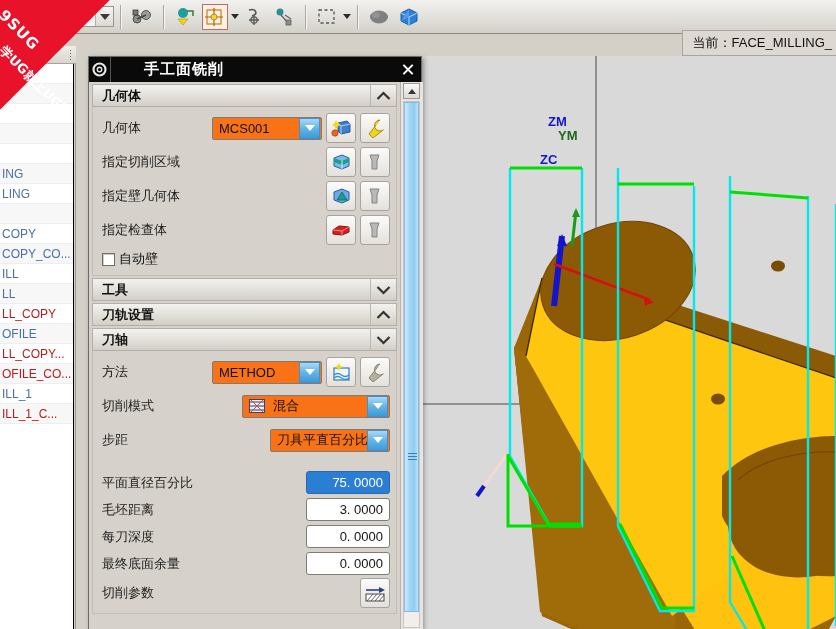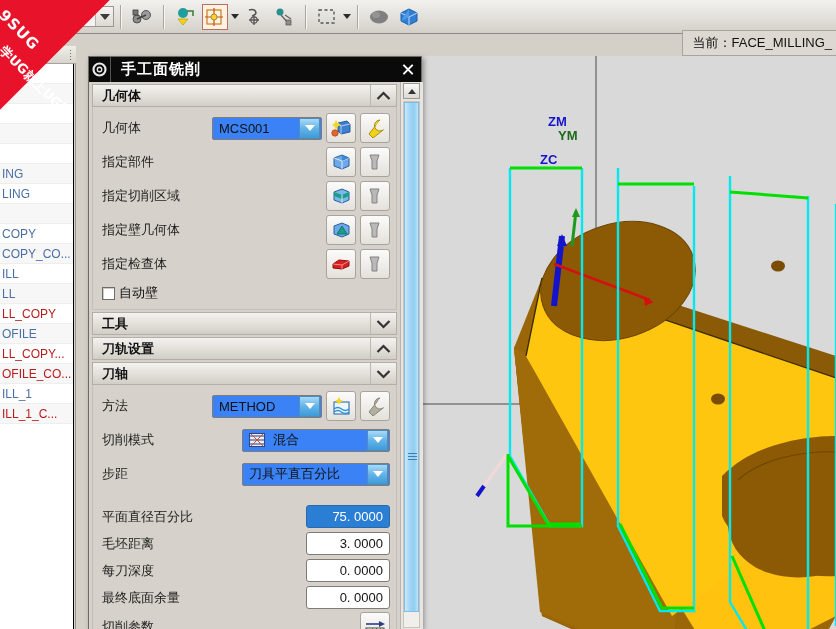--- a/index.html
+++ b/index.html
@@ -78,21 +78,21 @@
   .tree-row.blank { color:transparent; }
 
   
   .dialog {
     position: absolute; left: 88px; top: 56px; width: 334px; height: 573px;
     background: #d6d2cb; border: 1px solid #6e6a64;
     box-shadow: 2px 2px 5px rgba(0,0,0,.35);
   }
   .dlg-title {
     height: 25px; background: #0a0a0a;
-    display:flex; align-items:center; color:#fff;
+    display:flex; align-items:center; color:#fff;gap:23px;
   }
   .dlg-gear {
     width:22px;height:25px;display:flex;align-items:center;justify-content:center;
     border-right:1px solid #555;
   }
   .dlg-title .t {
     flex:1; font-size:15px; font-weight:bold; padding-left:10px;
     letter-spacing:1px; font-family:"DejaVu Sans","Liberation Sans",sans-serif;
   }
   .dlg-close {
@@ -130,21 +130,21 @@
     border-bottom:1px solid #c3bfb8;
     padding: 4px 0 4px 0;
   }
 
   .row { display:flex; align-items:center; height:34px; padding: 0 6px 0 9px; }
   .row .lab { font-size:13px; color:#1c1c1c; flex:1; white-space:nowrap;
               font-family:"DejaVu Sans","Liberation Sans",sans-serif; }
 
   
   .combo {
-    height: 23px; background:#3b82f6; border:1px solid #7f7b75;
+    height: 23px; background:#f97316; border:1px solid #7f7b75;
     display:flex; align-items:center; border-radius:2px;
   }
   .combo .val {
     flex:1; font-size:13px; padding-left:6px; color:#111; white-space:nowrap; overflow:hidden;
   }
   .combo .val.cn { font-family:"DejaVu Sans","Liberation Sans",sans-serif; }
   .combo .btn {
     width:21px; height:21px; margin:0 1px 0 0;
     background: linear-gradient(180deg,#a9d9f5 0%,#62b4e8 50%,#3d9ad8 100%);
     border:1px solid #4e8cc0; display:flex; align-items:center; justify-content:center;
@@ -457,35 +457,20 @@
               </svg>
             </span>
             <span class="ibtn">
               <svg width="22" height="20" viewBox="0 0 22 20">
                 <path d="M16 2 a5.5 5.5 0 1 0 3.4 9.8 L9 20 L5 16 L13.2 5.6 A5.5 5.5 0 0 1 16 2 Z" fill="#f3d21a" stroke="#a98f06" stroke-width="1"></path>
                 <path d="M14.5 3.5 l-3 3 l2.5 2.5 l3 -3" fill="#fff7bf" opacity=".5"></path>
               </svg>
             </span>
           </div>
 
-          <div class="row">
-            <span class="lab">指定部件</span>
-            <span class="ibtn">
-              <svg width="22" height="20" viewBox="0 0 22 20">
-                <path d="M4 6 L12 3 L19 6 L19 14 L12 17 L4 14 Z" fill="#6ea8e8" stroke="#24609f" stroke-width="1"></path>
-                <path d="M4 6 L12 9 L19 6 M12 9 L12 17" fill="none" stroke="#d8eaff" stroke-width="1"></path>
-                <path d="M12 3 L19 6 L12 9 Z" fill="#3f86d6"></path>
-              </svg>
-            </span>
-            <span class="ibtn">
-              <svg width="22" height="20" viewBox="0 0 22 20">
-                <path d="M6 3 L15 3 L13 9 L13 17 L8 17 L8 9 Z" fill="#b9b9b9" stroke="#838383" stroke-width="1"></path>
-              </svg>
-            </span>
-          </div>
 
           <div class="row">
             <span class="lab">指定切削区域</span>
             <span class="ibtn">
               <svg width="22" height="20" viewBox="0 0 22 20">
                 <path d="M4 6 L12 3 L19 6 L19 14 L12 17 L4 14 Z" fill="#7fb6ea" stroke="#24609f" stroke-width="1"></path>
                 <path d="M4 6 L12 9 L19 6 L19 10 L12 13 L4 10 Z" fill="#16a08a"></path>
                 <path d="M12 9 L12 17" stroke="#d8eaff" stroke-width="1"></path>
               </svg>
             </span>
@@ -596,21 +581,21 @@
               </span>
               <span class="val cn">混合</span>
               <span class="btn">
                   <i class="tri-w"></i>
                 </span>
             </span>
           </div>
 
           <div class="row">
             <span class="lab">步距</span>
-            <span class="combo" style="width:148px;">
+            <span class="combo" style="width:120px;">
               <span class="val cn">刀具平直百分比</span>
               <span class="btn">
                   <i class="tri-w"></i>
                 </span>
             </span>
           </div>
 
           <div class="row" style="height:27px;margin-top:12px;">
             <span class="lab">平面直径百分比</span>
             <span class="numfield hl">75. 0000</span>

